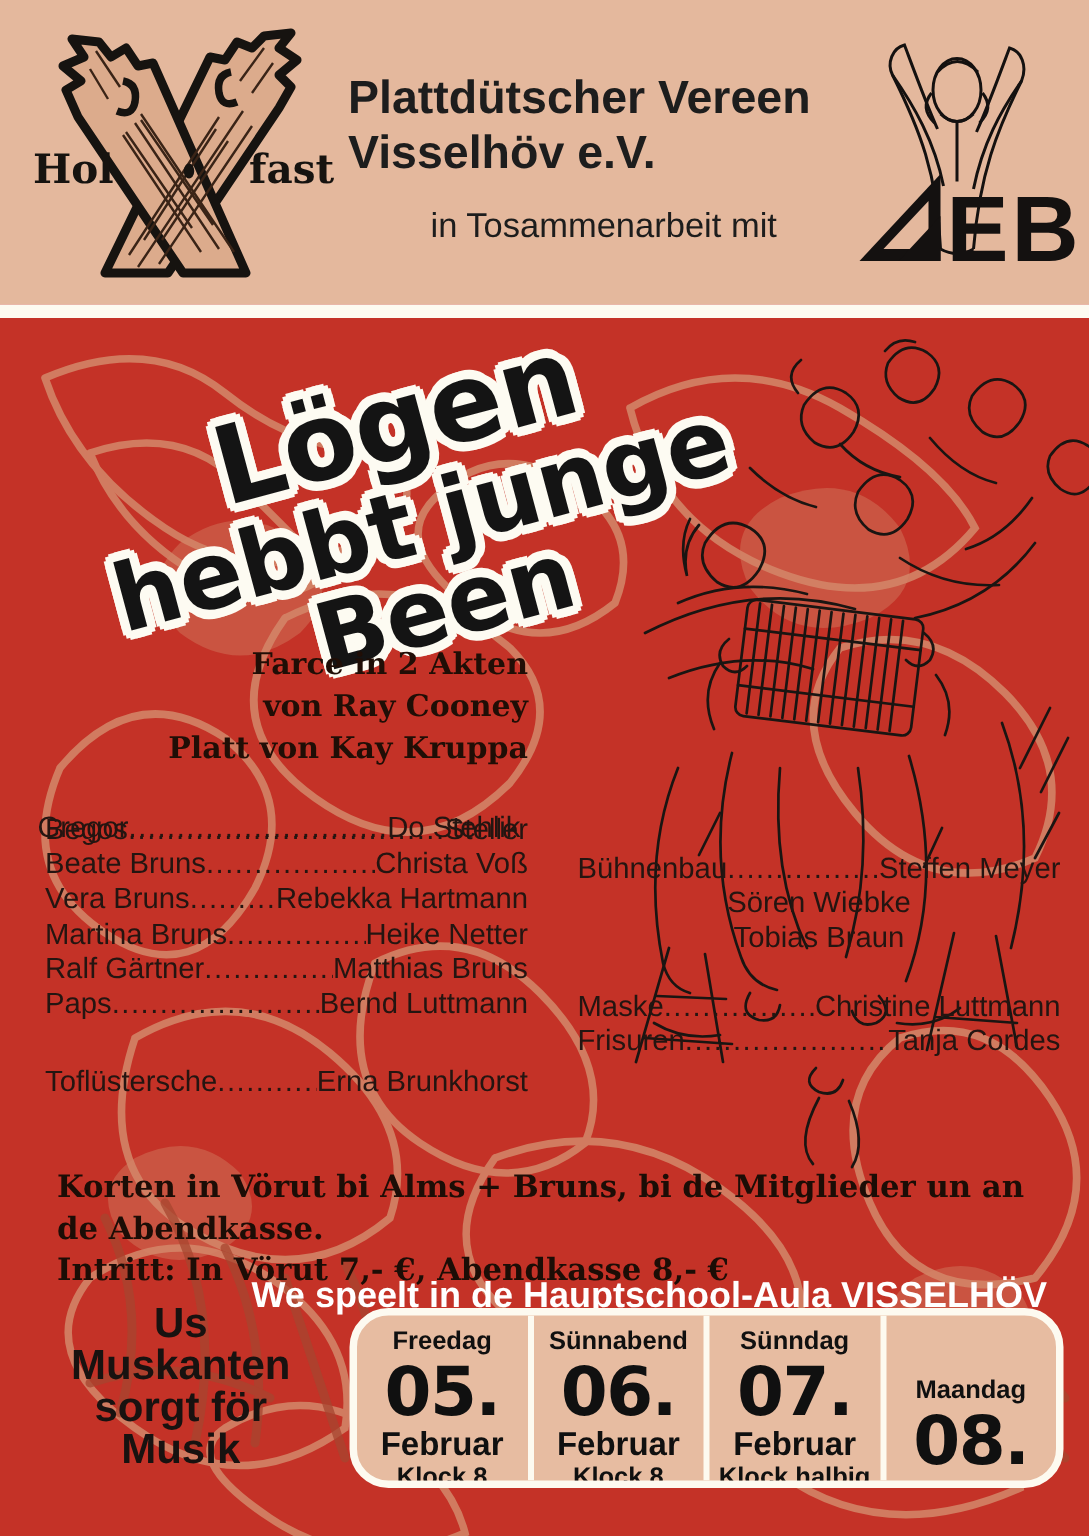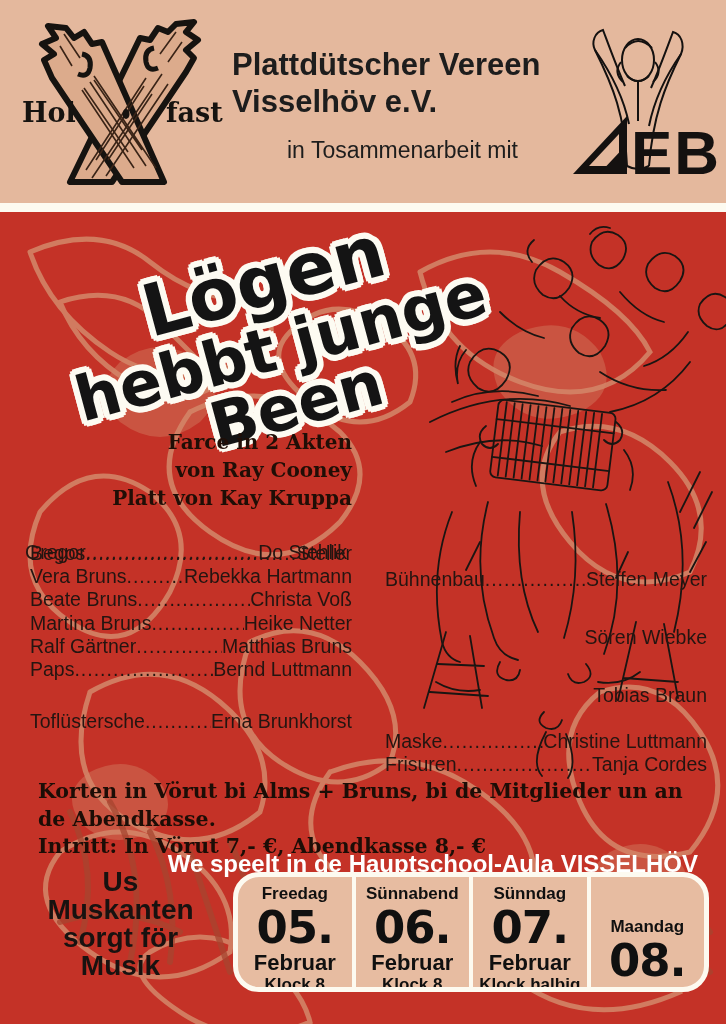--- a/index.html
+++ b/index.html
@@ -32,21 +32,21 @@
   .subtitle{position:absolute;left:90px;top:216px;width:262px;text-align:right;
             font-family:"DejaVu Serif",serif;font-weight:700;font-size:20px;line-height:28px;color:#200e06;}
   
   .list{position:absolute;font-size:19.5px;line-height:23.2px;color:#241511;}
   .cast-left{left:30px;top:330px;width:322px;}
   .cast-right{left:385px;top:334px;width:322px;}
   .row{display:flex;align-items:baseline;height:23.2px;}
   .role,.actor{white-space:nowrap;}
   .dots{flex:1;overflow:hidden;white-space:nowrap;min-width:6px;letter-spacing:1px;}
   .dots::after{content:"..................................................................................";}
-  .row.cont{justify-content:flex-end;margin-top:35px;}
+  .row.cont{justify-content:center;}
   .overlay-row{position:relative;}
   .layer{position:absolute;left:0;right:0;top:0;display:flex;align-items:baseline;}
   .layer-b{left:-5px;right:5px;top:-1px;}
   .regie-back{position:absolute;right:34px;top:-1px;white-space:nowrap;}
   .gap-l{margin-top:29px;}
   .gap-r{margin-top:22px;}
   
   .tickets{position:absolute;left:38px;top:566px;width:670px;font-family:"DejaVu Serif",serif;
            font-weight:700;font-size:20.5px;line-height:27.5px;color:#1c0d06;}
   
@@ -218,28 +218,28 @@
           <span class="dots"></span>
           <span class="actor">Steller</span>
         </div>
         <div class="layer layer-b">
           <span class="role">Gregor</span>
           <span class="dots"></span>
           <span class="actor">Do Stehlik</span>
         </div>
       </div>
       <div class="row">
+        <span class="role">Beate Bruns</span>
+          <span class="dots"></span>
+          <span class="actor">Christa Voß</span>
+      </div>
+      <div class="row">
         <span class="role">Vera Bruns</span>
           <span class="dots"></span>
           <span class="actor">Rebekka Hartmann</span>
-      </div>
-      <div class="row">
-        <span class="role">Beate Bruns</span>
-          <span class="dots"></span>
-          <span class="actor">Christa Voß</span>
       </div>
       <div class="row">
         <span class="role">Martina Bruns</span>
           <span class="dots"></span>
           <span class="actor">Heike Netter</span>
       </div>
       <div class="row">
         <span class="role">Ralf Gärtner</span>
           <span class="dots"></span>
           <span class="actor">Matthias Bruns</span>

